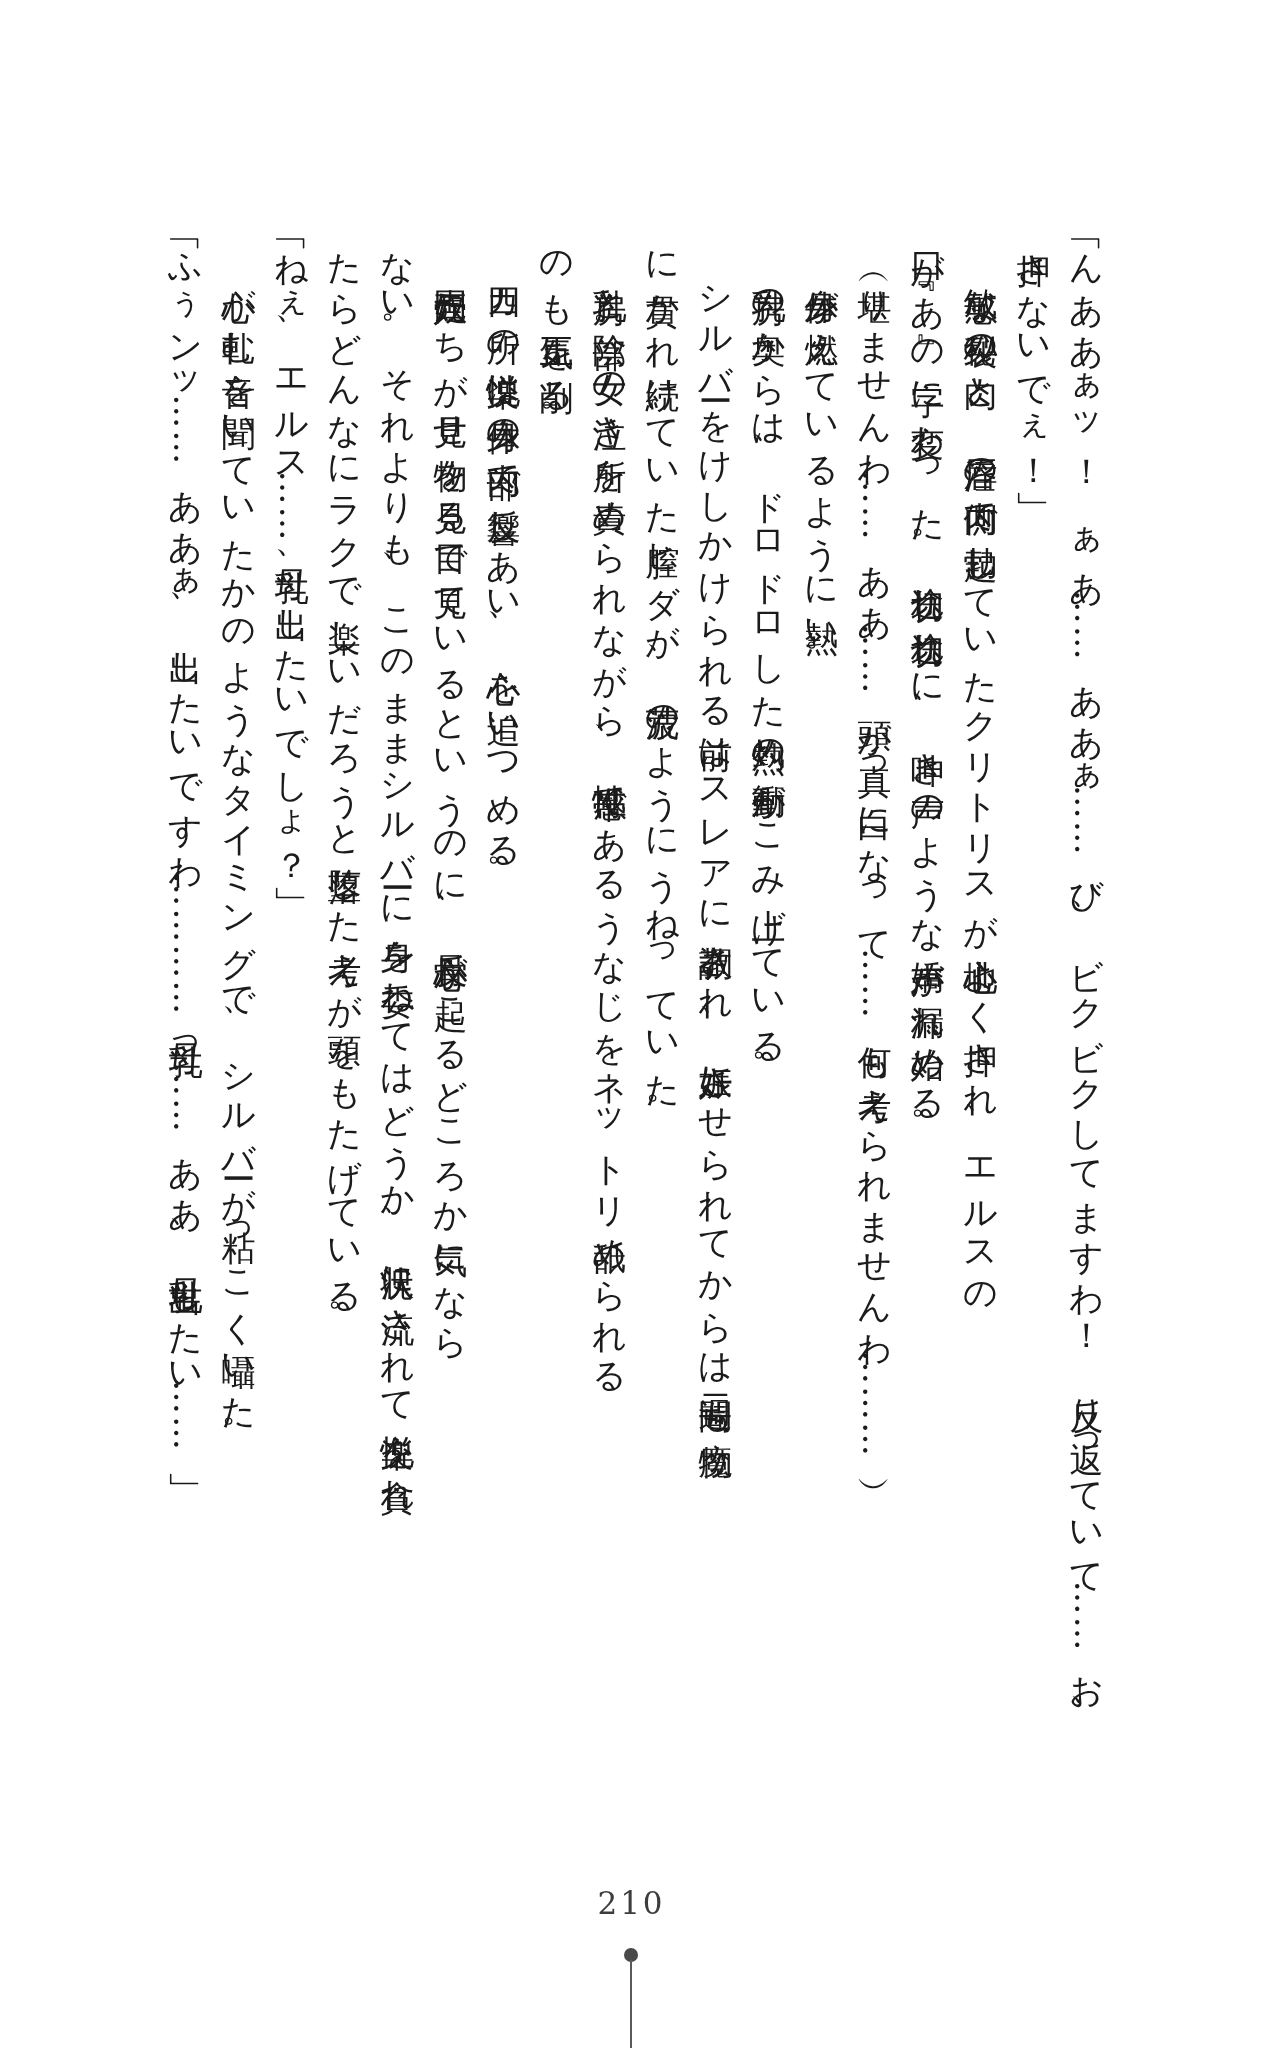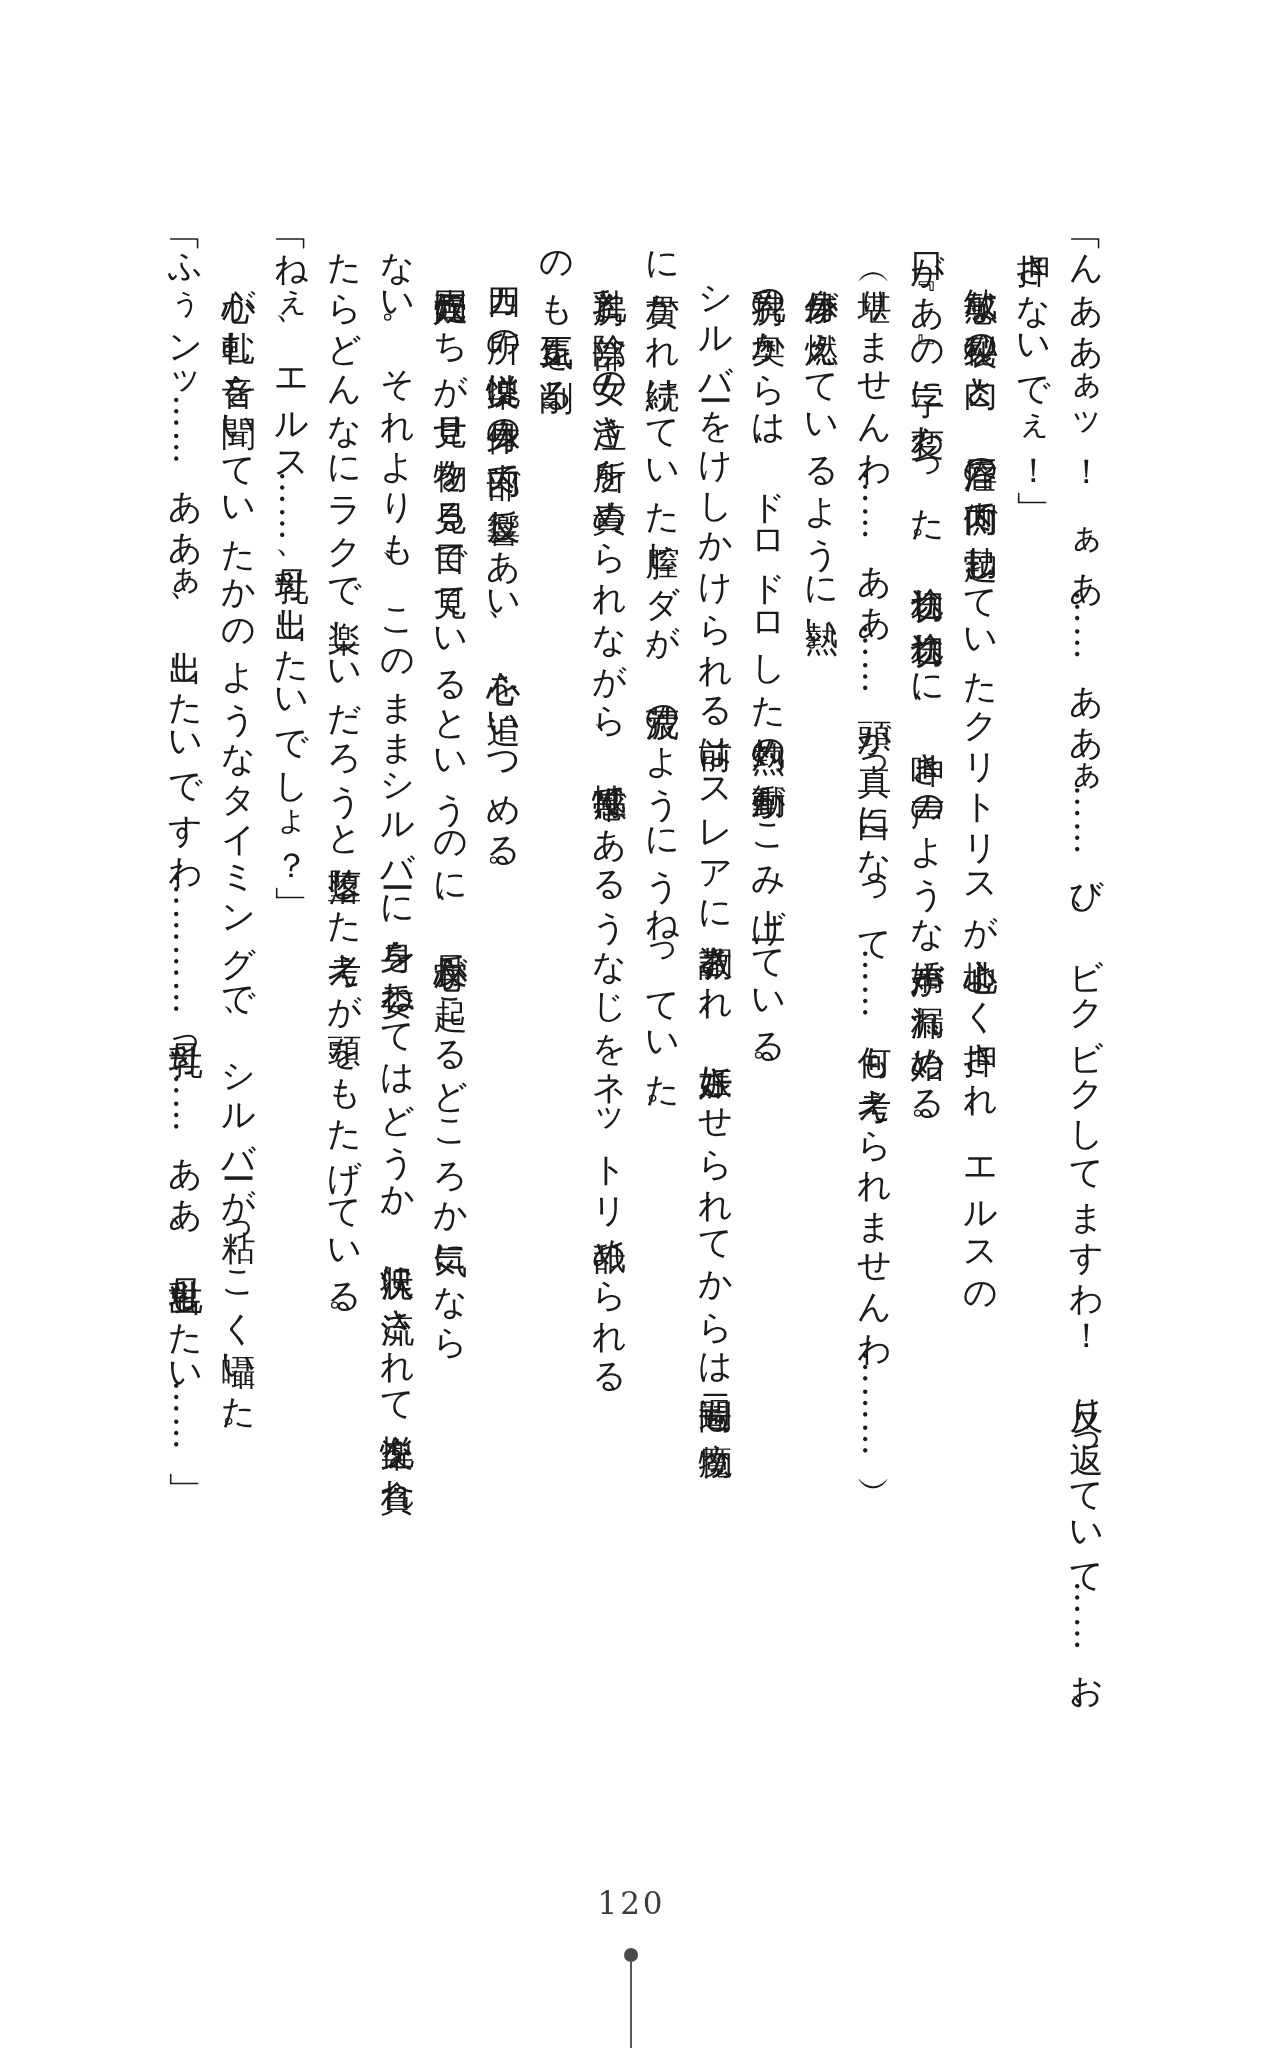--- a/index.html
+++ b/index.html
@@ -95,18 +95,18 @@
     <div class="line indent">四カ所の悦楽は身体の内部で反響しあい、心を追いつめる。</div>
     <div class="line indent">売国奴たちが見せ物を見る目で見ているというのに、反骨心が起こるどころか気になら</div>
     <div class="line">ない。それよりも、このままシルバーに身を委ねてはどうか、状況に流されて悦楽を貪れ</div>
     <div class="line">たらどんなにラクで楽しいだろうと堕落した考えが頭をもたげている。</div>
     <div class="line">「ねぇ、エルス……母乳、出したいでしょ？」</div>
     <div class="line indent">心が軋む音を聞いていたかのようなタイミングで、シルバーが粘っこく囁いた。</div>
     <div class="line">「ふぅンッ……ああぁ、出したいですわ…………母乳っ……ああ、母乳出したい……」</div>
   </div>
 
   <div class="footer">
-    <div class="page-number">120</div>
+    <div class="page-number">210</div>
     <div class="footer-dot"></div>
     <div class="footer-rule"></div>
   </div>
 
 </div>
 
 </body></html>

